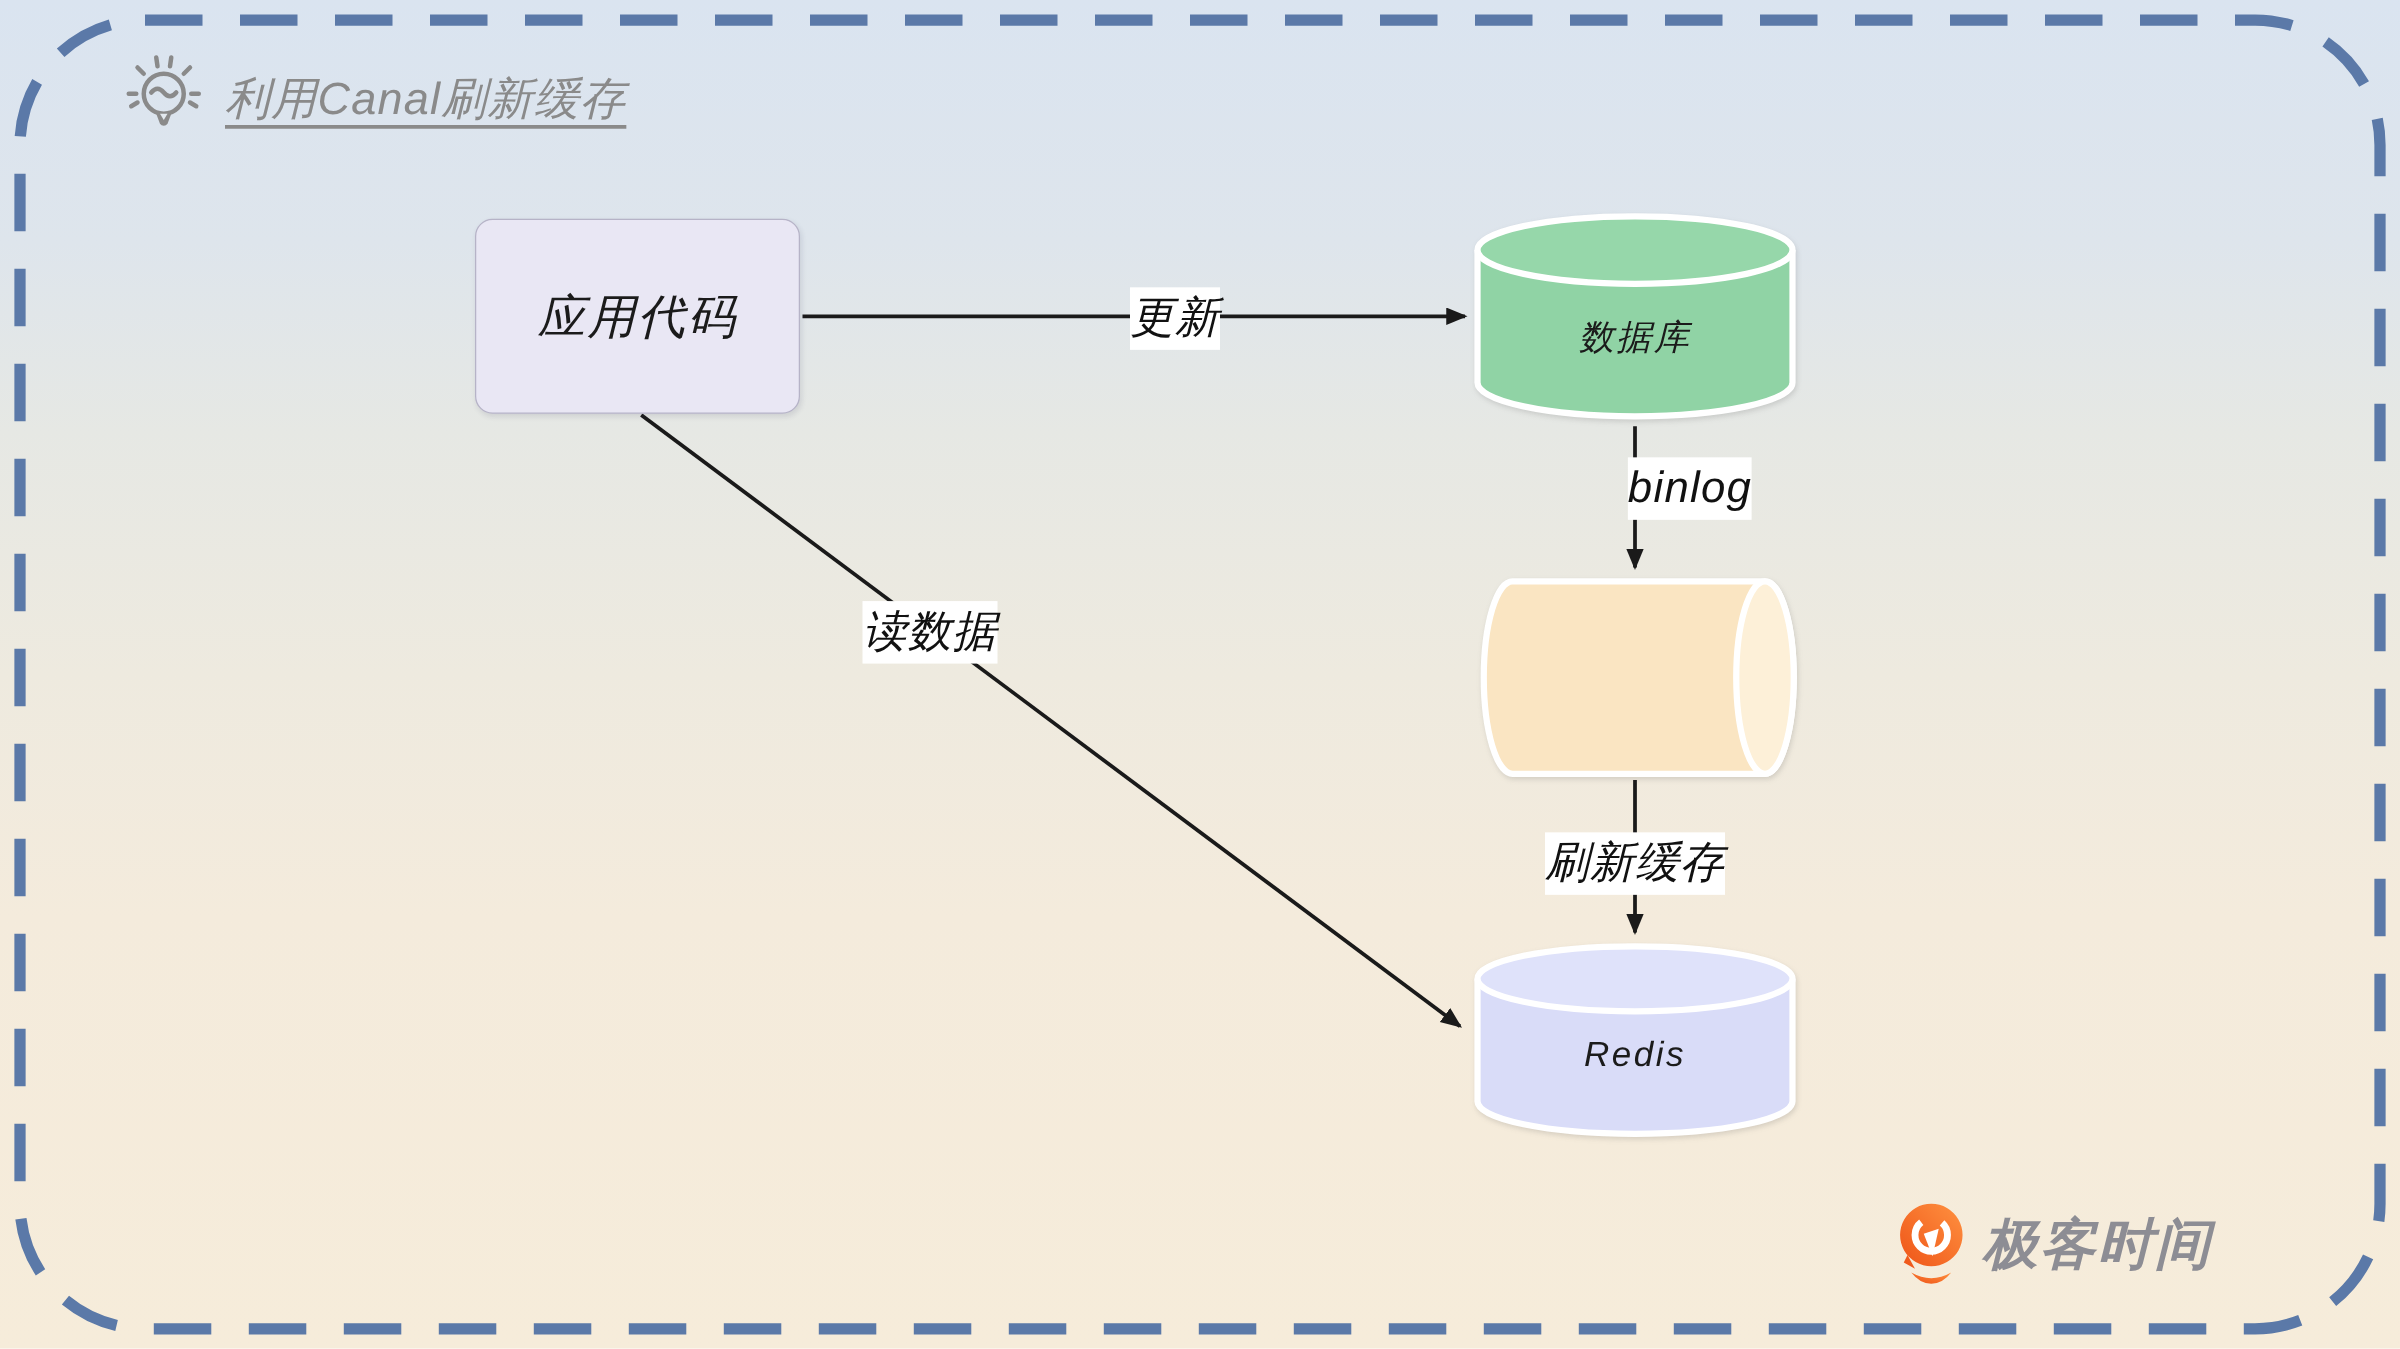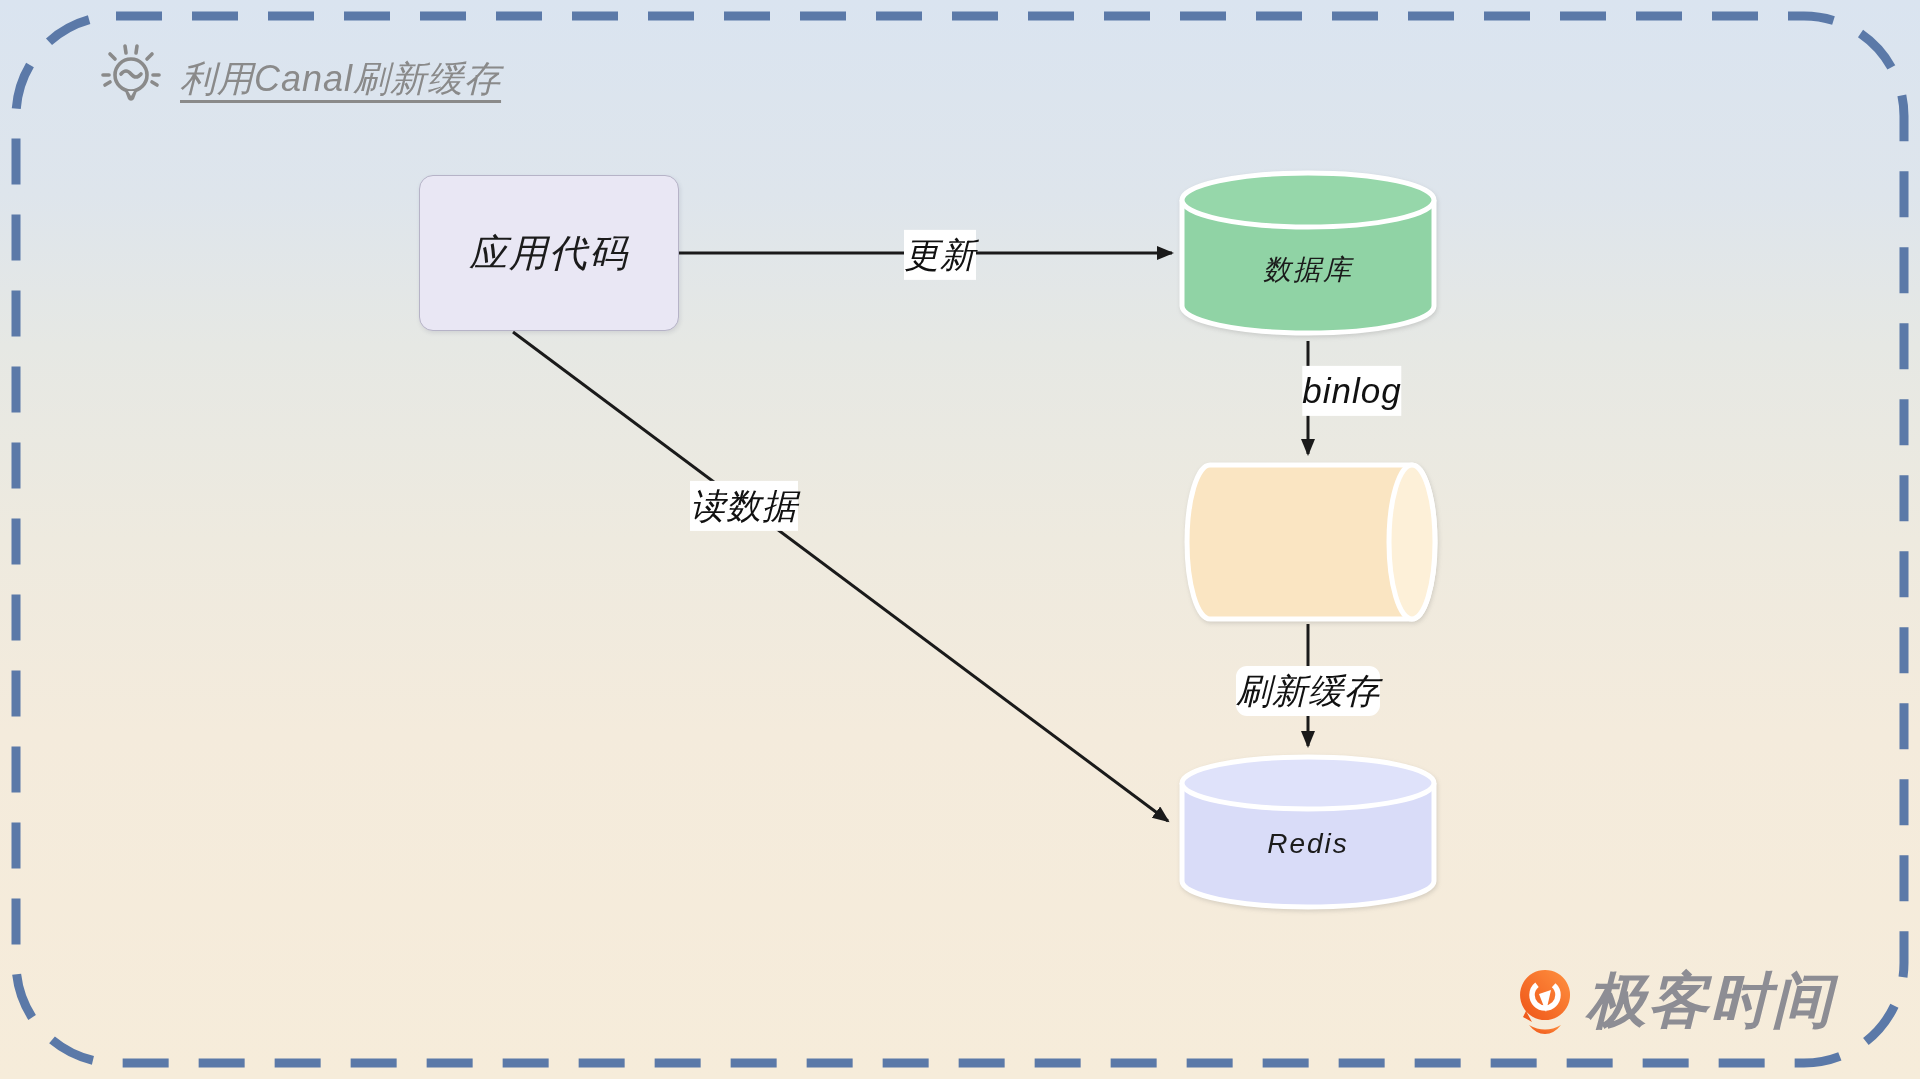--- a/index.html
+++ b/index.html
@@ -16,40 +16,40 @@
     font-size:36px;color:#8a8a8a;
     text-decoration:underline;text-decoration-thickness:2.5px;text-underline-offset:9px;
     letter-spacing:1px;
   }
   .node{position:absolute;}
   .node-box{
     left:380px;top:175px;width:258px;height:154px;
     background:#e9e7f4;border:1px solid #b6b3c7;border-radius:14px;
     box-shadow:1px 2px 4px rgba(60,60,90,.12);
     display:flex;align-items:center;justify-content:center;
-    font-size:38px;color:#1b1b1b;letter-spacing:2px;margin-left:39px;
+    font-size:38px;color:#1b1b1b;letter-spacing:2px;
   }
   .cyl{filter:drop-shadow(1px 2px 2px rgba(80,80,80,.18));}
   .cyl-label{
     position:absolute;left:0;right:0;text-align:center;
     font-size:28px;color:#1b1b1b;letter-spacing:2px;
   }
   .node-db{left:1178px;top:167px;width:260px;height:172px;}
   .node-db .cyl-label{top:84px;}
   .node-canal{left:1180px;top:462px;width:258px;height:160px;}
   .node-canal .cyl-label{top:61px;width:226px;}
   .node-redis{left:1178px;top:752px;width:260px;height:160px;}
   .node-redis .cyl-label{top:76px;}
   .edge-label{
     position:absolute;transform:translate(-50%,-50%);
     background:#ffffff;color:#111;font-size:35px;letter-spacing:1px;
     padding:5px 0;line-height:1.15;white-space:nowrap;
   }
   .brand{position:absolute;left:1518px;top:961px;display:flex;align-items:center;gap:14px;}
-  .brand-text{font-size:60px;font-weight:bold;color:#8d8d94;letter-spacing:2px;}
+  .brand-text{font-size:44px;font-weight:bold;color:#8d8d94;letter-spacing:2px;}
 </style>
 </head>
 <body>
 
 <div class="canvas">
 
   <svg class="border-svg" width="1920" height="1079">
     <rect x="16" y="16" width="1888" height="1047" rx="100" ry="100" fill="none" stroke="#5b79a8" stroke-width="9" stroke-dasharray="46 30"></rect>
   </svg>
 
@@ -112,21 +112,21 @@
   <div class="node node-redis">
     <svg class="cyl" width="260" height="160" viewBox="0 0 260 160">
       <path d="M4,31 V129 A126,26 0 0 0 256,129 V31" fill="#d9dcf8" stroke="#fff" stroke-width="5"></path>
       <ellipse cx="130" cy="31" rx="126" ry="26" fill="#dfe2fa" stroke="#fff" stroke-width="5"></ellipse>
     </svg>
     <div class="cyl-label">Redis</div>
   </div>
 
   <div class="edge-label" style="left:940px;top:255px;">更新</div>
   <div class="edge-label" style="left:1352px;top:391px;">binlog</div>
-  <div class="edge-label" style="left:1308px;top:691px;border-radius:11px;">刷新缓存</div>
+  <div class="edge-label" style="left:1308px;top:691px;">刷新缓存</div>
   <div class="edge-label" style="left:744px;top:506px;">读数据</div>
 
   <div class="brand">
     <span>
       <svg width="54" height="68" viewBox="0 0 54 68">
         <defs>
           <linearGradient id="gk" x1="1" y1="0" x2="0" y2="1">
             <stop offset="0" stop-color="#ff9140"></stop>
             <stop offset="1" stop-color="#ee5317"></stop>
           </linearGradient>

